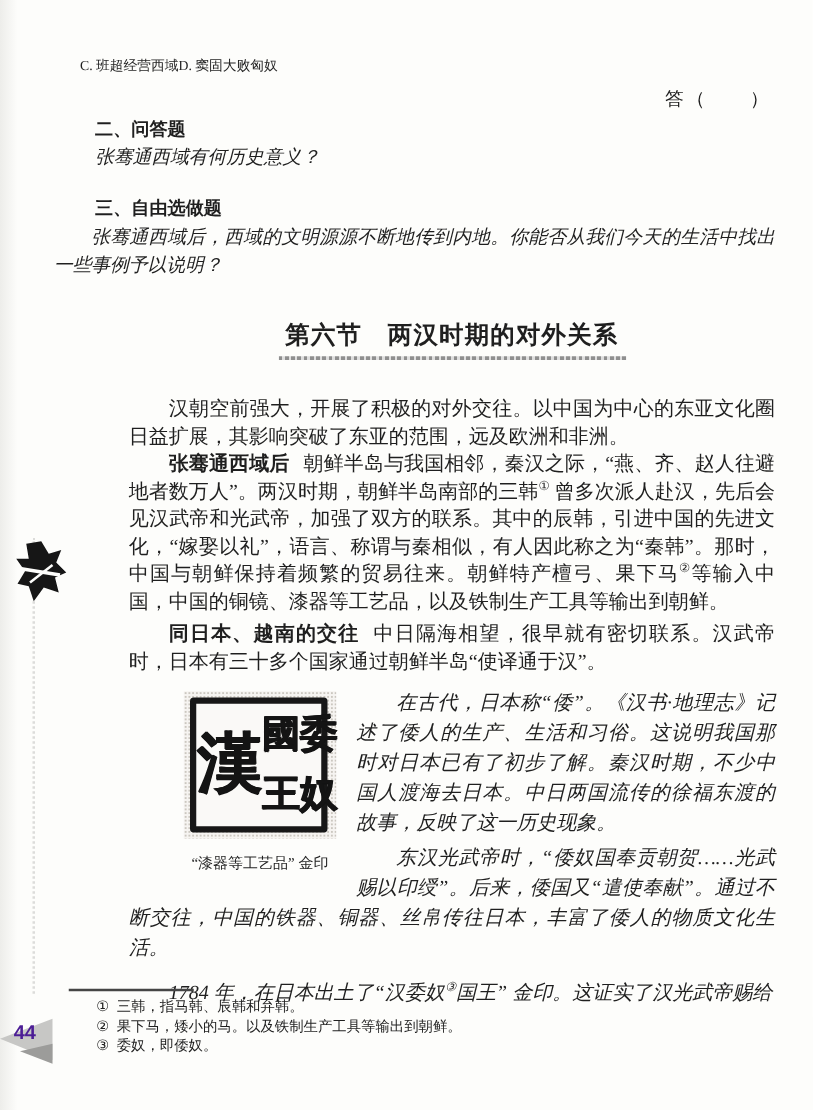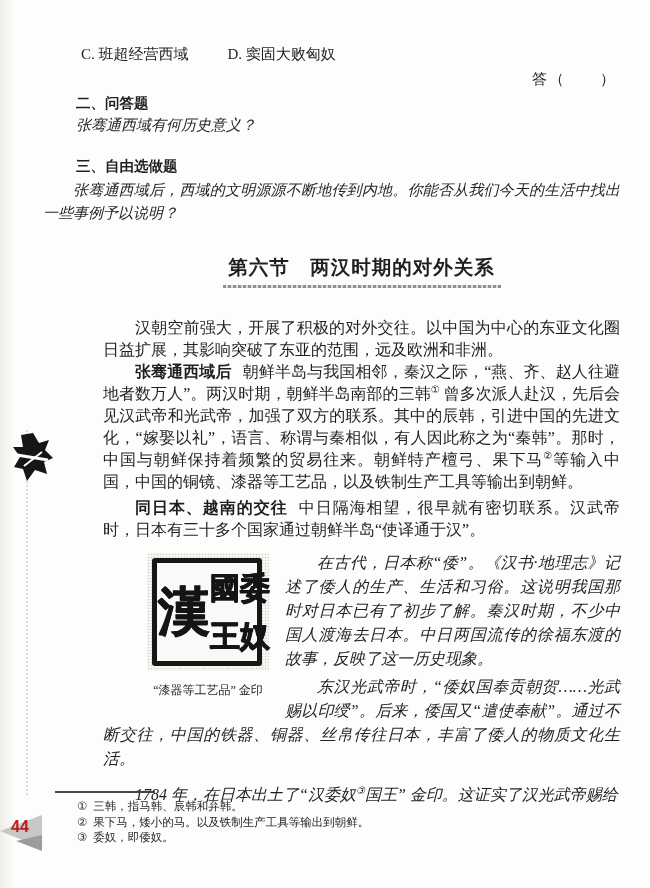--- a/index.html
+++ b/index.html
@@ -3,21 +3,21 @@
 <meta charset="utf-8">
 <style>
   html,body{margin:0;padding:0;}
   .page{position:relative;width:650px;height:888px;background:#fdfdfb;overflow:hidden;
         font-family:"Liberation Serif","DejaVu Serif",serif;color:#1f1f1f;}
   .page::before{content:"";position:absolute;left:0;top:0;bottom:0;width:14px;
         background:linear-gradient(90deg,#ededea,rgba(255,255,255,0));pointer-events:none;}
   .sans{font-family:Liberation Mono, monospace;}
   .kai{font-style:italic;}
   
-  .options{position:absolute;left:81px;top:45px;display:flex;gap:39px;font-size:15px;}
+  .options{position:absolute;left:64px;top:45px;display:flex;font-size:11px;}
   .answer{position:absolute;right:33px;top:70px;font-size:15px;letter-spacing:2px;}
   .q2h{position:absolute;left:76px;top:94px;font-size:14.5px;font-weight:700;}
   .q2{position:absolute;left:76px;top:116px;font-size:15px;}
   .q3h{position:absolute;left:76px;top:157px;font-size:14.5px;font-weight:700;}
   .q3{position:absolute;left:43px;top:179px;width:577px;font-size:15px;line-height:22.5px;
       text-indent:2em;text-align:justify;margin:0;}
   
   .section{position:absolute;left:103px;top:254px;width:517px;}
   .title-wrap{text-align:center;margin:0 auto;}
   .title{font-size:19.5px;font-weight:700;letter-spacing:1px;display:inline-block;
@@ -57,21 +57,21 @@
   .crease{position:absolute;left:26px;top:430px;height:365px;border-left:2px dotted #dcdcda;}
   .ink-blob{position:absolute;left:12px;top:430px;}
   .page-tab{position:absolute;left:0;top:813px;width:52px;height:40px;}
   .tab-tri{position:absolute;left:0;top:2px;width:0;height:0;
       border-top:16px solid transparent;border-bottom:17px solid transparent;
       border-right:42px solid #c7c7c5;}
   .tab-tri2{position:absolute;left:16px;top:22px;width:0;height:0;
       border-top:6px solid transparent;border-bottom:10px solid transparent;
       border-right:26px solid #9c9c9a;}
   .tab-num{position:absolute;left:11px;top:5px;font-size:16px;font-weight:800;
-      font-family:"Liberation Sans","DejaVu Sans",sans-serif;color:#b91c1c;}
+      font-family:"Liberation Sans","DejaVu Sans",sans-serif;color:#4c1d95;}
 </style>
 </head>
 <body>
 
 <div class="page">
 
   <div class="options">
     <span>C. 班超经营西域</span>
     <span>D. 窦固大败匈奴</span>
   </div>

